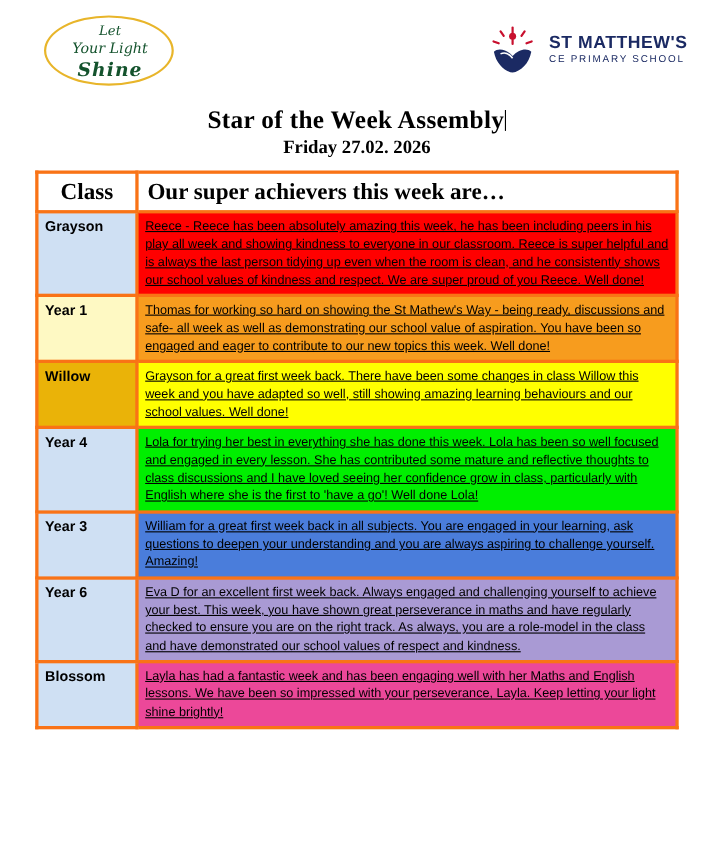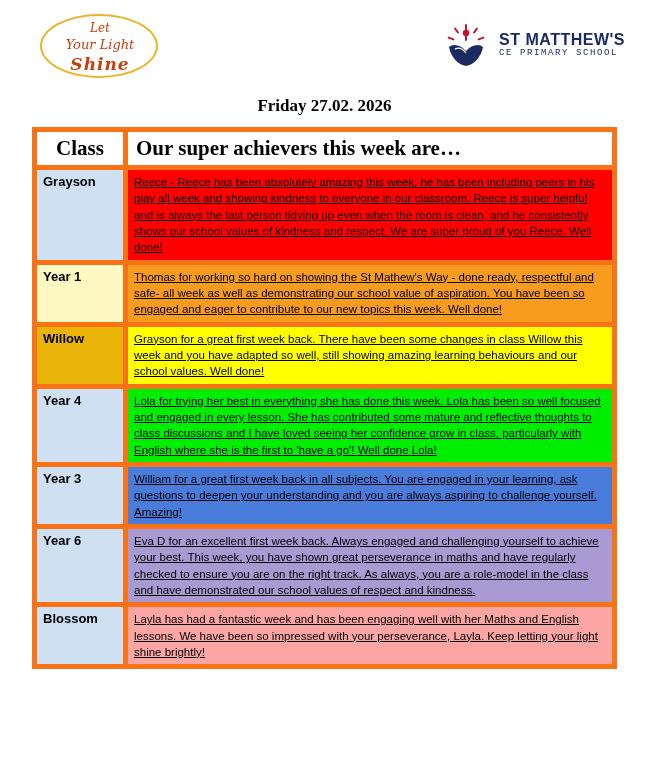--- a/index.html
+++ b/index.html
@@ -42,21 +42,21 @@
     border: 2px solid #e8b52a;
     border-radius: 50%;
     box-sizing: border-box;
   }
   .logo-left .l1,
   .logo-left .l2,
   .logo-left .l3 {
     position: absolute;
     width: 100%;
     text-align: center;
-    color: #c2410c;
+    color: #14532d;
     font-family: "DejaVu Serif", serif;
     font-style: italic;
     white-space: nowrap;
   }
   .logo-left .l1 { top: 7px;  font-size: 12px; }
   .logo-left .l2 { top: 23px; font-size: 13px; }
   .logo-left .l3 { top: 40px; font-size: 17px; font-weight: bold; letter-spacing: 1px; }
 
   .logo-right {
     position: absolute;
@@ -79,21 +79,20 @@
     font-size: 16px;
     font-weight: bold;
     color: #1b2a63;
     letter-spacing: 0.5px;
   }
   .logo-right .school-sub {
     font-size: 9px;
     color: #1b2a63;
     letter-spacing: 1.6px;
     margin-top: 0;
-    font-family: Liberation Mono, monospace;
   }
 
   
   .title-block {
     text-align: center;
     margin-top: 4px;
   }
   .doc-title {
     font-size: 23px;
     font-weight: bold;
@@ -121,21 +120,21 @@
   .tbl-wrap {
     margin: 11px auto 0 auto;
     width: 585px;
   }
   table.star {
     border-collapse: collapse;
     width: 100%;
     table-layout: fixed;
   }
   table.star td {
-    border: 5px solid #f97316;
+    border: 3px solid #f97316;
     vertical-align: top;
     padding: 4px 6px;
   }
   .col-class { width: 91px; }
 
   .hdr td {
     text-align: center;
     font-family: "Liberation Serif", serif;
     font-weight: bold;
     background: #ffffff;
@@ -189,59 +188,60 @@
         </svg>
       </div>
       <div class="names">
         <div class="school-name">ST MATTHEW'S</div>
         <div class="school-sub">CE PRIMARY SCHOOL</div>
       </div>
     </div>
   </div>
 
   <div class="title-block">
+    <div class="doc-title"><span>Star of the Week Assembly</span><span class="caret"></span></div>
     <div class="doc-subtitle">Friday 27.02. 2026</div>
   </div>
 
   <div class="tbl-wrap">
     <table class="star">
       <colgroup>
         <col class="col-class">
         <col>
       </colgroup>
       <tbody id="tbody">
           <tr class="hdr">
             <td class="h-class">Class</td>
             <td class="h-text">Our super achievers this week are…</td>
           </tr>
           <tr>
             <td class="class-cell" style="background: rgb(207, 224, 243);">Grayson</td>
             <td class="text-cell" style="background: rgb(255, 0, 0);">Reece - Reece has been absolutely amazing this week, he has been including peers in his play all week and showing kindness to everyone in our classroom. Reece is super helpful and is always the last person tidying up even when the room is clean, and he consistently shows our school values of kindness and respect. We are super proud of you Reece. Well done!</td>
           </tr>
           <tr>
             <td class="class-cell" style="background: #fef9c3;">Year 1</td>
-            <td class="text-cell" style="background: rgb(247, 156, 30);">Thomas for working so hard on showing the St Mathew's Way - done ready, respectful and safe- all week as well as demonstrating our school value of aspiration. You have been so engaged and eager to contribute to our new topics this week. Well done!</td>
+            <td class="text-cell" style="background: rgb(247, 156, 30);">Thomas for working so hard on showing the St Mathew's Way - being ready, discussions and safe- all week as well as demonstrating our school value of aspiration. You have been so engaged and eager to contribute to our new topics this week. Well done!</td>
           </tr>
           <tr>
             <td class="class-cell" style="background: #eab308;">Willow</td>
             <td class="text-cell" style="background: rgb(255, 255, 0);">Grayson for a great first week back. There have been some changes in class Willow this week and you have adapted so well, still showing amazing learning behaviours and our school values. Well done!</td>
           </tr>
           <tr>
             <td class="class-cell" style="background: rgb(207, 224, 243);">Year 4</td>
             <td class="text-cell" style="background: rgb(0, 239, 0);">Lola for trying her best in everything she has done this week. Lola has been so well focused and engaged in every lesson. She has contributed some mature and reflective thoughts to class discussions and I have loved seeing her confidence grow in class, particularly with English where she is the first to 'have a go'! Well done Lola!</td>
           </tr>
           <tr>
             <td class="class-cell" style="background: rgb(207, 224, 243);">Year 3</td>
             <td class="text-cell" style="background: rgb(74, 125, 219);">William for a great first week back in all subjects. You are engaged in your learning, ask questions to deepen your understanding and you are always aspiring to challenge yourself. Amazing!</td>
           </tr>
           <tr>
             <td class="class-cell" style="background: rgb(207, 224, 243);">Year 6</td>
             <td class="text-cell" style="background: rgb(169, 154, 212);">Eva D for an excellent first week back. Always engaged and challenging yourself to achieve your best. This week, you have shown great perseverance in maths and have regularly checked to ensure you are on the right track. As always, you are a role-model in the class and have demonstrated our school values of respect and kindness.</td>
           </tr>
           <tr>
             <td class="class-cell" style="background: rgb(207, 224, 243);">Blossom</td>
-            <td class="text-cell" style="background: #fca5a5;">Layla has had a fantastic week and has been engaging well with her Maths and English lessons. We have been so impressed with your perseverance, Layla. Keep letting your light shine brightly!</td>
+            <td class="text-cell" style="background: #ec4899;">Layla has had a fantastic week and has been engaging well with her Maths and English lessons. We have been so impressed with your perseverance, Layla. Keep letting your light shine brightly!</td>
           </tr>
         </tbody>
     </table>
   </div>
 
 </div>
 
 </body></html>

